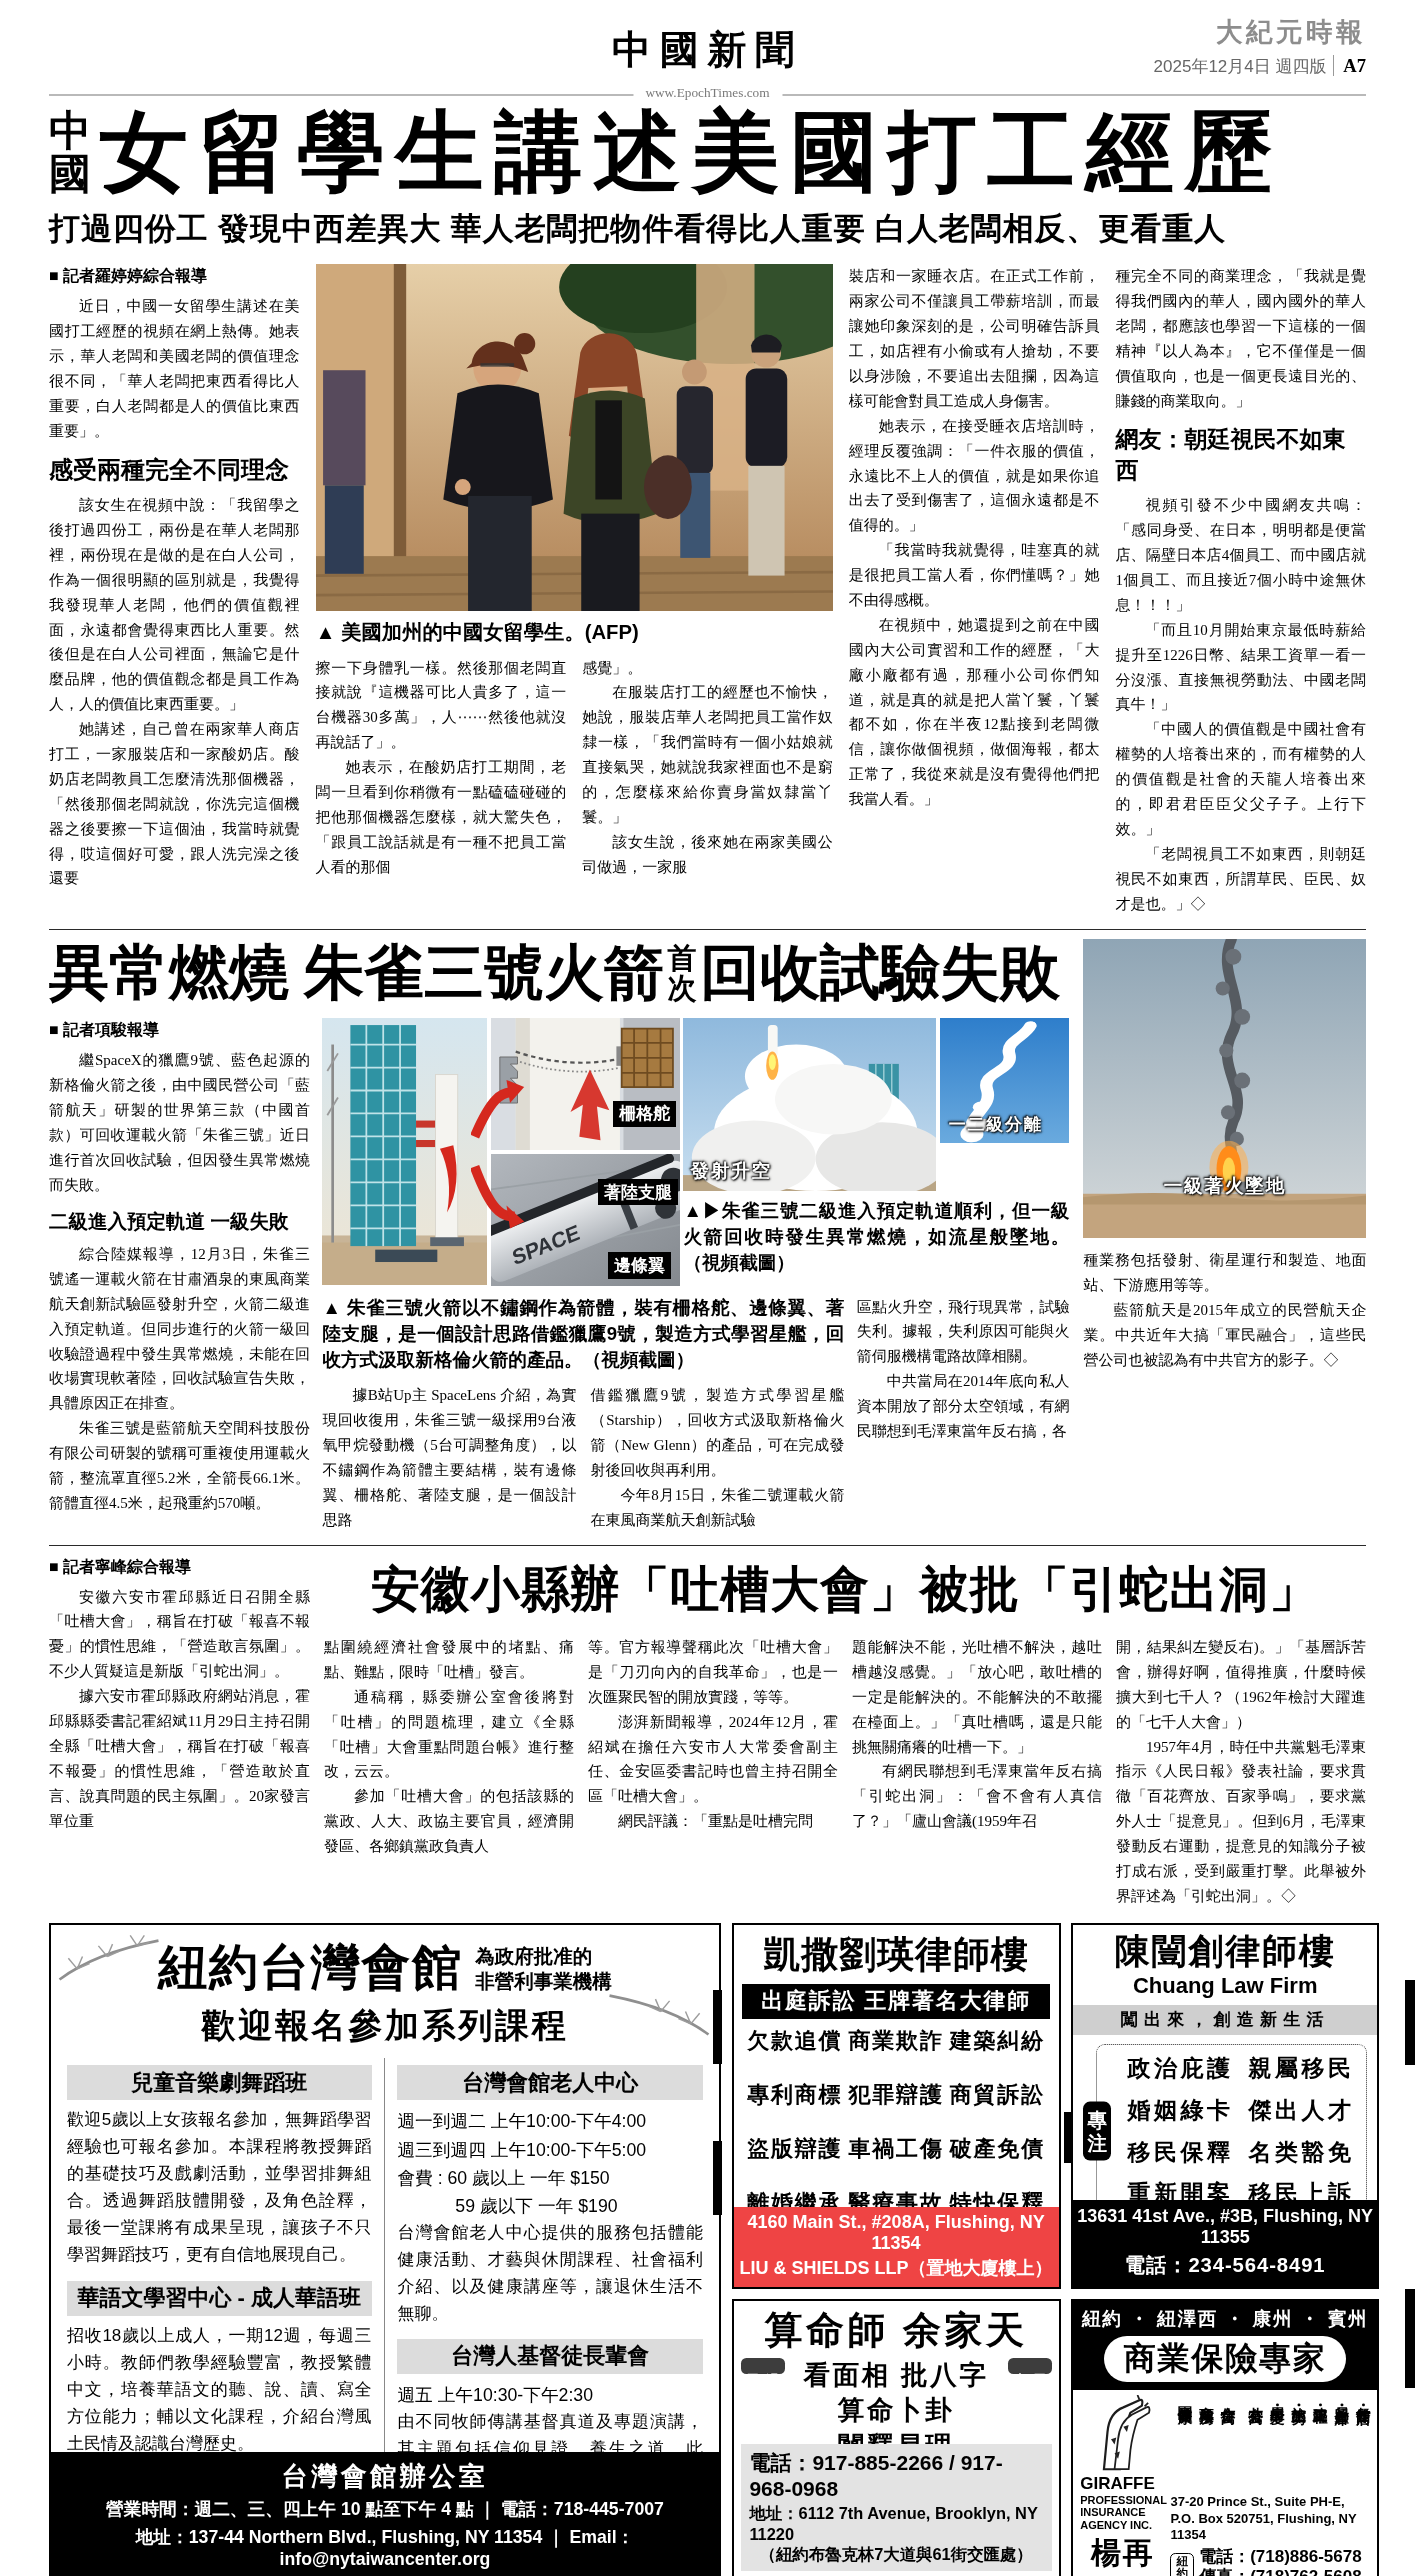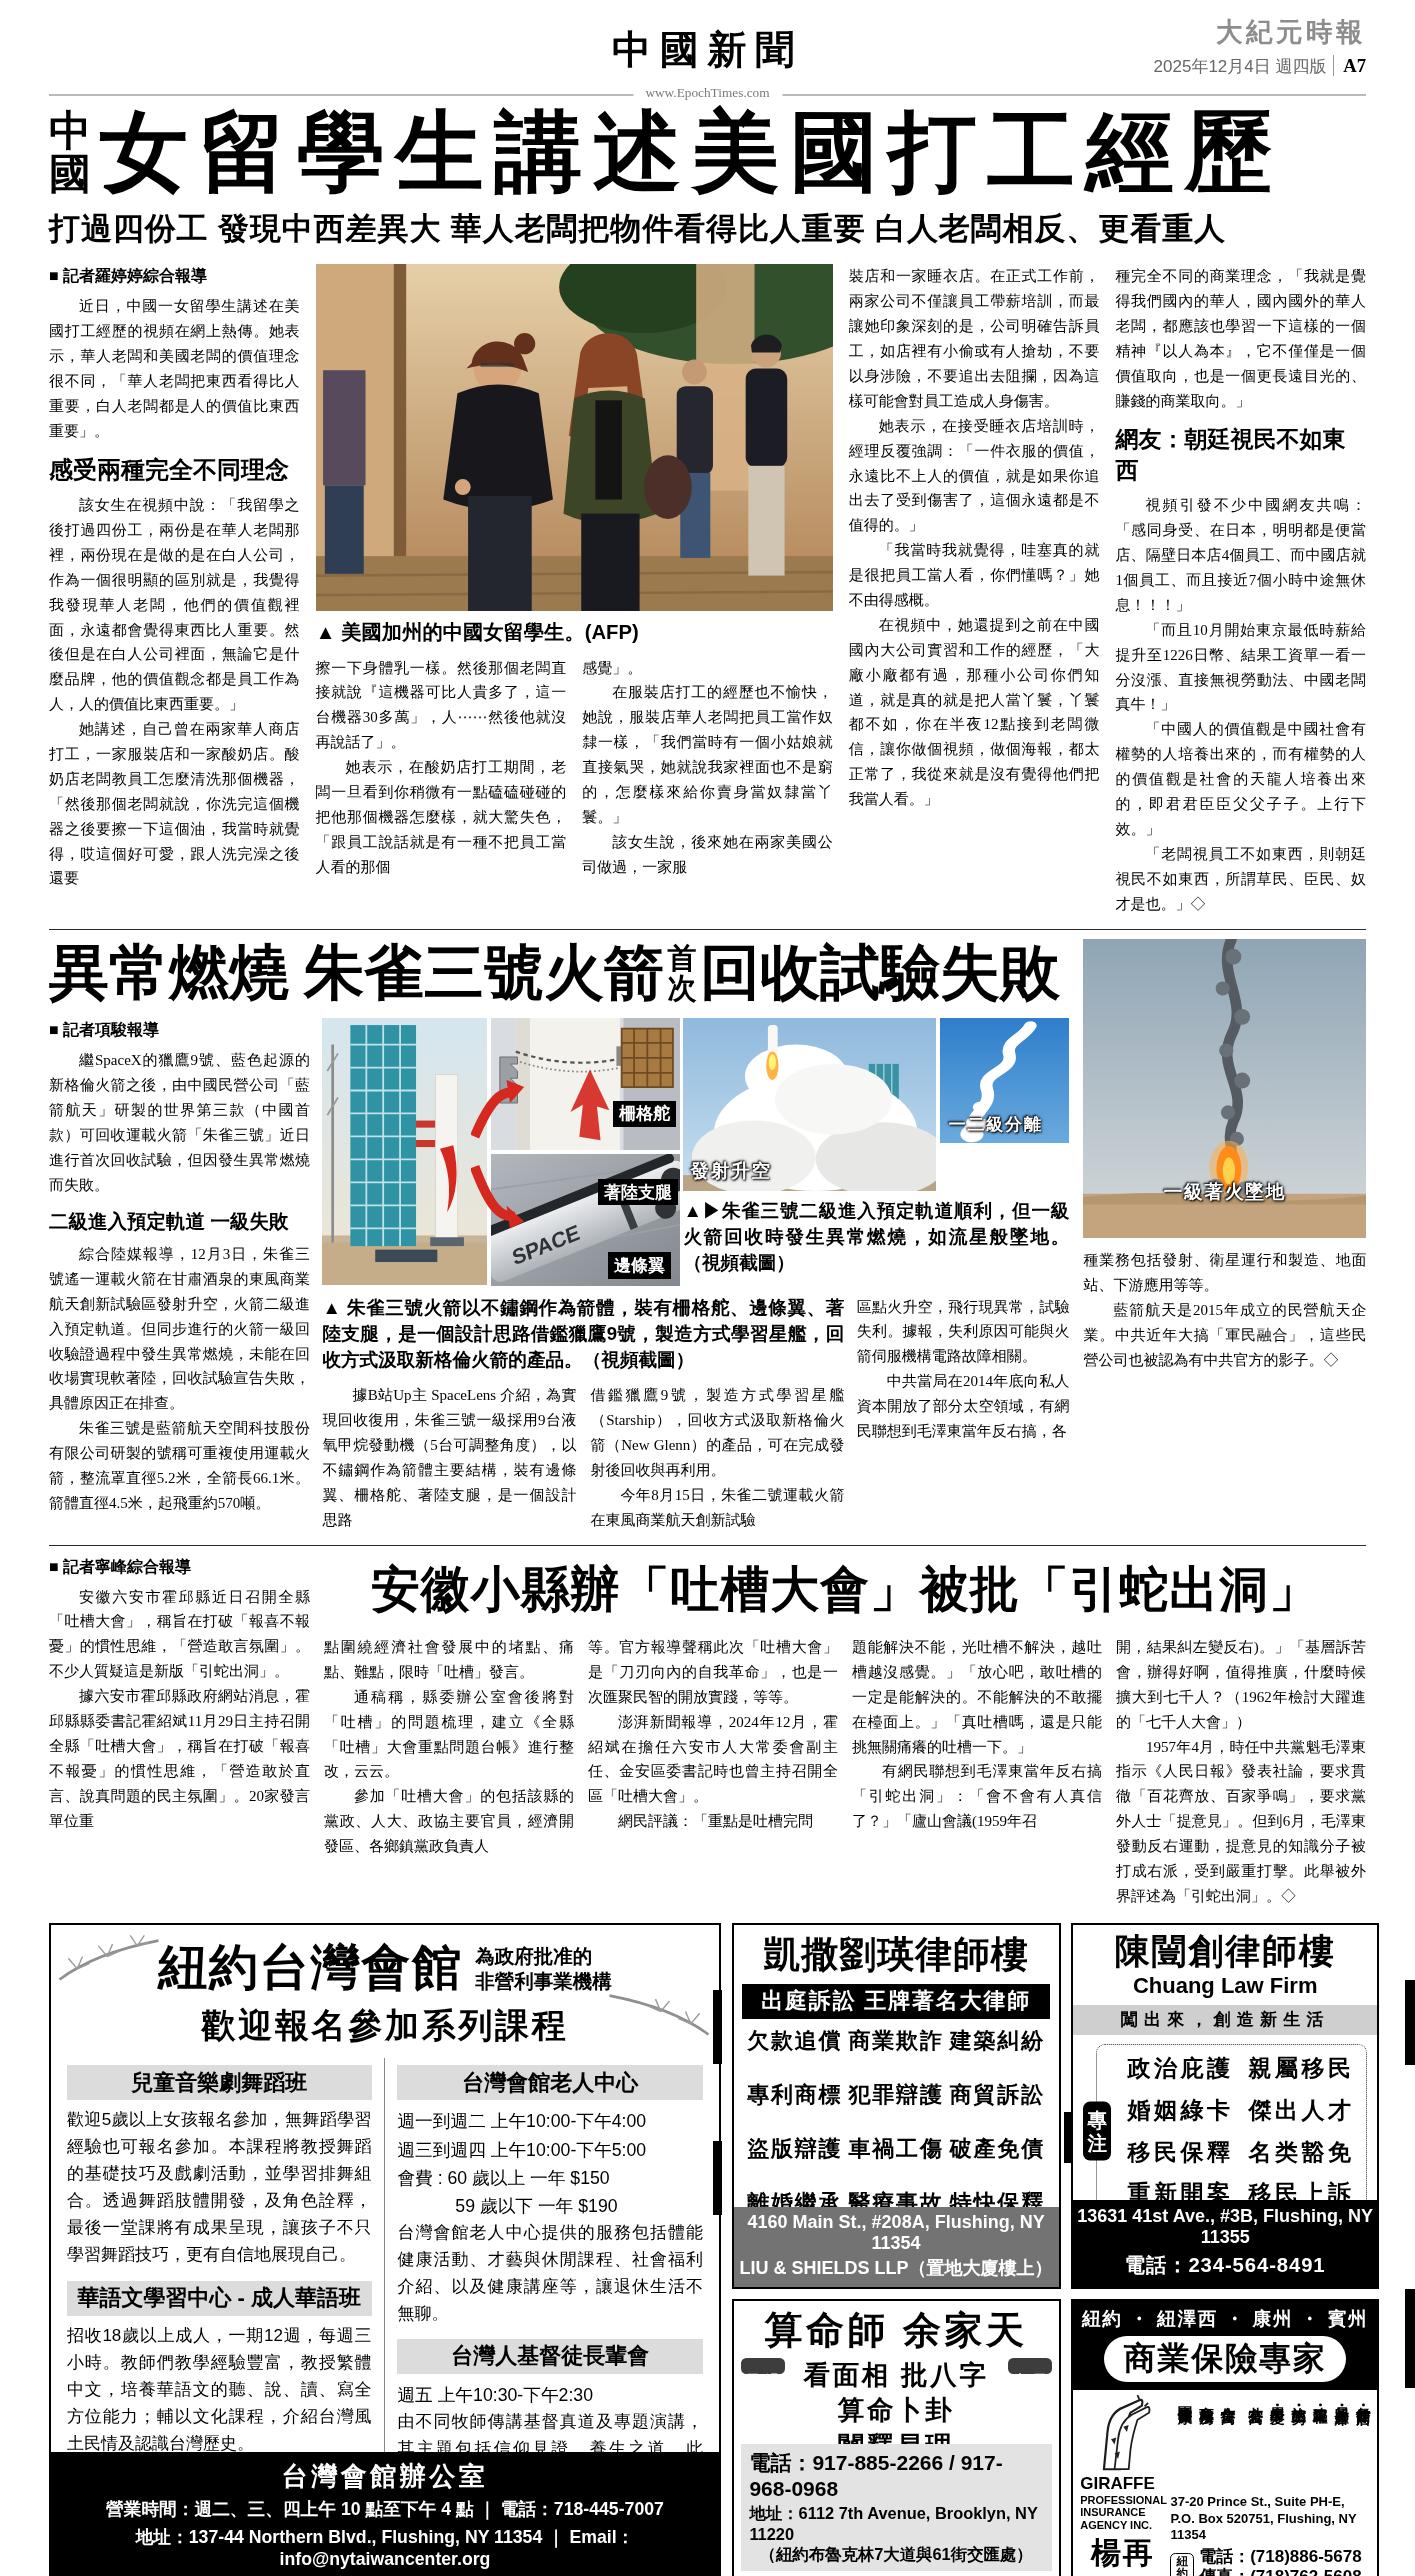--- a/index.html
+++ b/index.html
@@ -95,21 +95,21 @@
 
   .ad-midcol { width:329px; flex:none; display:flex; flex-direction:column; gap:10.6px; }
   .ad-liu { height:366px; position:relative; padding:5.3px 8.8px; text-align:center; }
   .liu-title { font-size:37px; font-weight:900; letter-spacing:0.9px; }
   .liu-bar { background:#000; color:#fff; font-size:22px; font-weight:900; padding:2.7px 0; margin:3.5px 0 7px;
              letter-spacing:1.8px; }
   .liu-grid { display:grid; grid-template-columns:repeat(3,1fr); row-gap:24px; font-size:22px; font-weight:900;
               letter-spacing:1.8px; margin:3.5px 1.8px; }
   .liu-phone { display:inline-block; background:#8d8d8d; color:#fff; font-size:29px; font-weight:900;
                border-radius:25px; padding:1.8px 23px; margin:7px 0 5.3px; letter-spacing:0.9px; }
-  .liu-foot { position:absolute; left:0; right:0; bottom:0; background:#737373; color:#fff; padding:5.3px 0 7px; }
+  .liu-foot { position:absolute; left:0; right:0; bottom:0; background:#ef4444; color:#fff; padding:5.3px 0 7px; }
   .liu-addr1 { font-size:18px; font-weight:700; }
   .liu-addr2 { font-size:18px; font-weight:700; margin-top:1.8px; }
 
   .ad-fortune { height:281px; position:relative; padding:3.5px 7px; }
   .ft-title { text-align:center; font-size:38px; font-weight:900; letter-spacing:3.5px; }
   .ft-mid { display:flex; justify-content:space-between; align-items:flex-start; margin-top:1.8px; }
   .fbadge { background:#3d3d3d; color:#fff; border-radius:5.3px; padding:4.4px 4.4px; display:flex; gap:4.4px; }
   .fbadge div { writing-mode:vertical-rl; text-orientation:upright; font-size:14px; font-weight:700;
                 letter-spacing:1.8px; line-height:1.1; }
   .ft-center { text-align:center; flex:1; }
@@ -488,21 +488,21 @@
               <circle cx="180" cy="160" r="9"></circle>
               <circle cx="164" cy="196" r="8"></circle>
             <circle cx="174" cy="226" r="8"></circle>
           </g>
           <ellipse cx="165" cy="258" rx="22" ry="30" fill="#ffae4d" opacity="0.55"></ellipse>
           <ellipse cx="165" cy="260" rx="14" ry="26" fill="#ff8c1a"></ellipse>
           <ellipse cx="165" cy="262" rx="7" ry="15" fill="#ffd24d"></ellipse>
           <circle cx="150" cy="280" r="9" fill="#8b8f94"></circle>
             <circle cx="182" cy="282" r="8" fill="#8b8f94"></circle>
         </svg>
-        <span class="outlabel" style="left:50%; transform:translateX(-50%); bottom:33px; white-space:nowrap;margin-top:42px;">一級著火墜地</span>
+        <span class="outlabel" style="left:50%; transform:translateX(-50%); bottom:39px; white-space:nowrap;margin-top:42px;">一級著火墜地</span>
       </div>
       <div style="margin-top:10.6px;">
         <p class="p">種業務包括發射、衛星運行和製造、地面站、下游應用等等。</p>
         <p class="p ind">藍箭航天是2015年成立的民營航天企業。中共近年大搞「軍民融合」，這些民營公司也被認為有中共官方的影子。◇</p>
       </div>
     </div>
   </div>
 
   <div class="a3">
     <div class="a3-col1">

